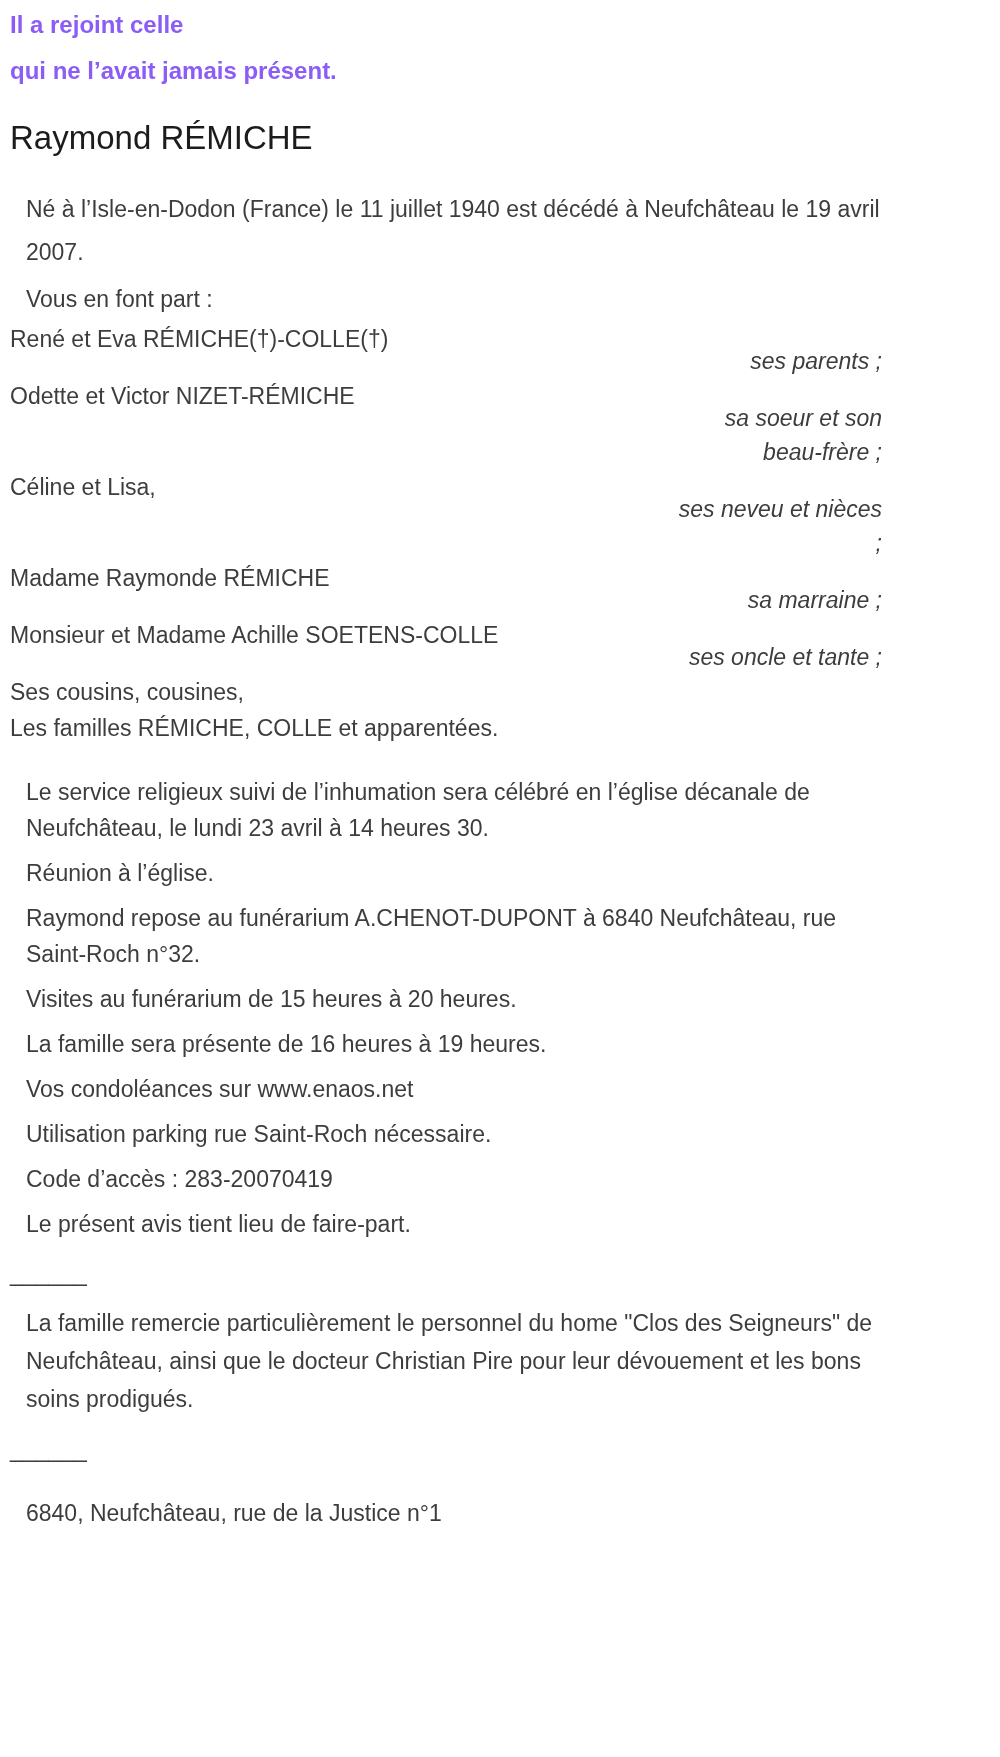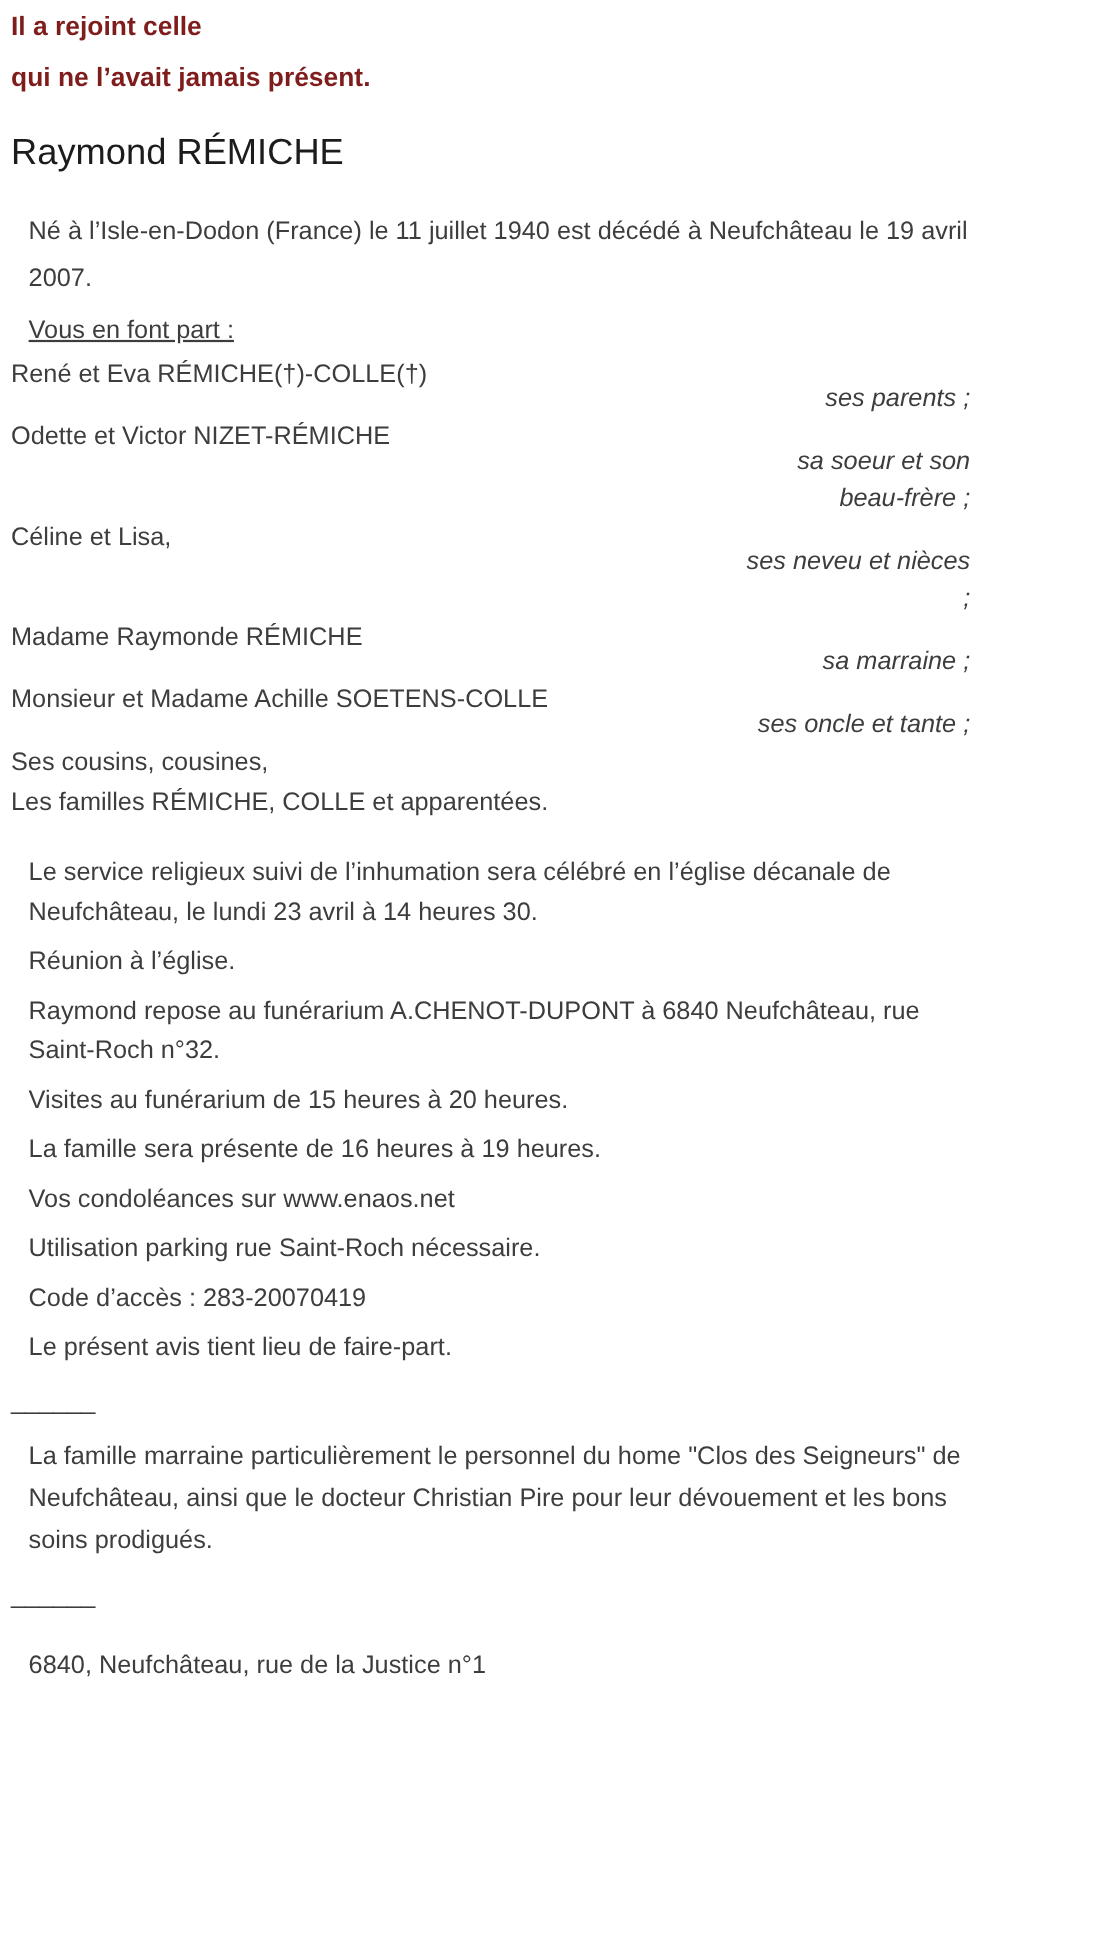--- a/index.html
+++ b/index.html
@@ -18,39 +18,39 @@
     width: 872px;
     margin-left: 10px;
     padding-top: 2px;
   }
   
   .epigraph p {
     margin: 0;
     font-size: 24px;
     font-weight: 700;
     line-height: 46px;
-    color: #7f1d1d;
+    color: #8b5cf6;
   }
   
   h1.deceased-name {
     margin: 24px 0 30px 0;
     font-size: 33px;
     font-weight: 400;
     line-height: 40px;
     color: #1c1c1c;
   }
   
   .body-par {
     margin: 0 0 9px 16px;
     font-size: 23px;
     line-height: 36px;
     font-weight: 400;
   }
   .intro { line-height: 43px; margin-bottom: 4px; }
-  .announce { line-height: 43px; margin-bottom: 0; text-decoration: underline; }
+  .announce { line-height: 43px; margin-bottom: 0; }
   
   .mourners { margin: 0; }
   .mourner-group { margin: 0; }
   .mourner-names p {
     margin: 0;
     font-size: 23px;
     line-height: 36px;
   }
   .relation {
     text-align: right;
@@ -155,19 +155,19 @@
     <p class="body-par">Visites au funérarium de 15 heures à 20 heures.</p>
     <p class="body-par">La famille sera présente de 16 heures à 19 heures.</p>
     <p class="body-par">Vos condoléances sur www.enaos.net</p>
     <p class="body-par">Utilisation parking rue Saint-Roch nécessaire.</p>
     <p class="body-par">Code d’accès : 283-20070419</p>
     <p class="body-par">Le présent avis tient lieu de faire-part.</p>
   </div>
 
   <p class="divider">______</p>
 
-  <p class="body-par thanks">La famille marraine particulièrement le personnel du home "Clos des Seigneurs" de Neufchâteau, ainsi que le docteur Christian Pire pour leur dévouement et les bons soins prodigués.</p>
+  <p class="body-par thanks">La famille remercie particulièrement le personnel du home "Clos des Seigneurs" de Neufchâteau, ainsi que le docteur Christian Pire pour leur dévouement et les bons soins prodigués.</p>
 
   <p class="divider">______</p>
 
   <p class="body-par footer-address">6840, Neufchâteau, rue de la Justice n°1</p>
 
 </div>
 
 </body></html>

